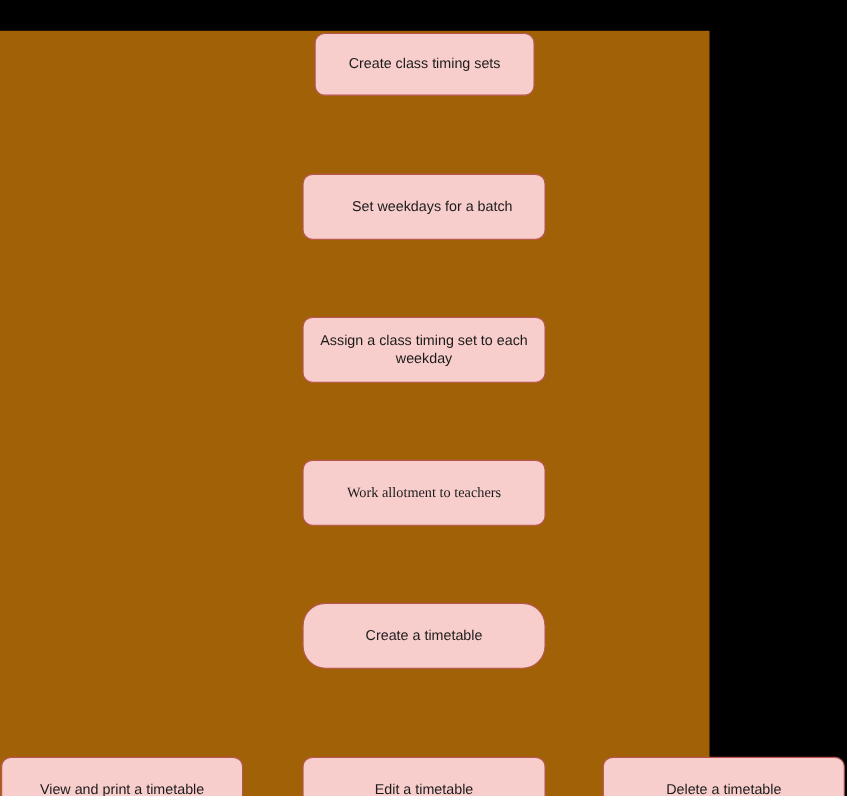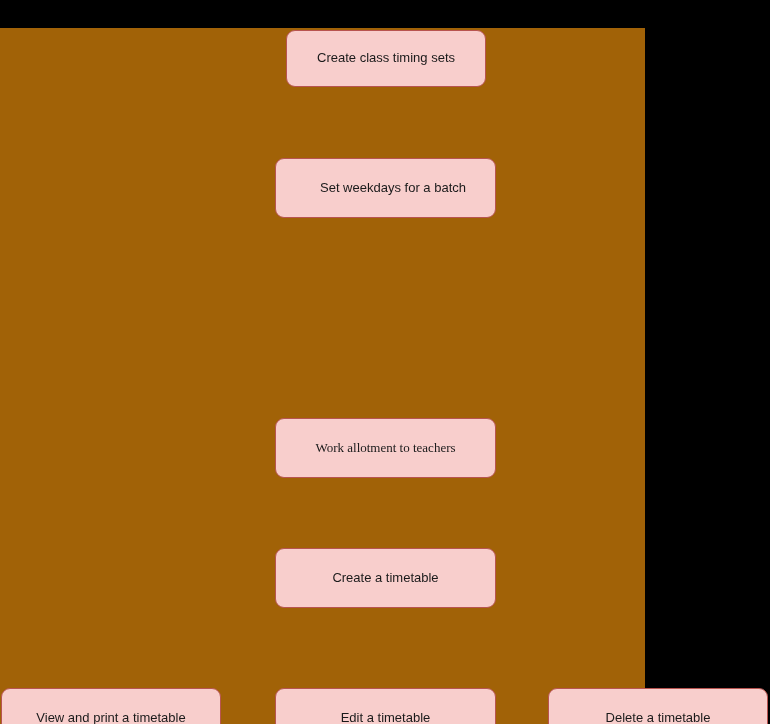--- a/index.html
+++ b/index.html
@@ -33,38 +33,41 @@
     font-size: 13px;
     line-height: 1.25;
     color: #1a1a1a;
     padding: 4px 14px;
   }
   
   .n1 { left: 286px; top: 2px;   width: 200px; height: 57px; }
   .n2 { left: 275px; top: 130px; width: 221px; height: 60px; padding-left: 29px; }
   .n3 { left: 275px; top: 260px; width: 221px; height: 60px; }
   .n4 { left: 275px; top: 390px; width: 221px; height: 60px; font-family: Liberation Serif, serif; }
-  .n5 { left: 275px; top: 520px; width: 221px; height: 60px; }
+  .n5 { left: 275px; top: 520px; width: 221px; height: 60px; border-radius: 21px; }
   .n6 { left: 1px;   top: 660px; width: 220px; height: 60px; text-align: center; }
   .n7 { left: 275px; top: 660px; width: 221px; height: 60px; }
   .n8 { left: 548px; top: 660px; width: 220px; height: 60px; }
 </style>
 </head>
 <body>
 
 <div class="canvas">
 
   <div class="node n1">
     <span>Create class timing sets</span>
   </div>
 
   <div class="node n2">
     <span>Set weekdays for a batch</span>
   </div>
 
+  <div class="node n3">
+    <span>Assign a class timing set to each weekday</span>
+  </div>
 
   <div class="node n4">
     <span>Work allotment to teachers</span>
   </div>
 
   <div class="node n5">
     <span>Create a timetable</span>
   </div>
 
   <div class="node n6">

